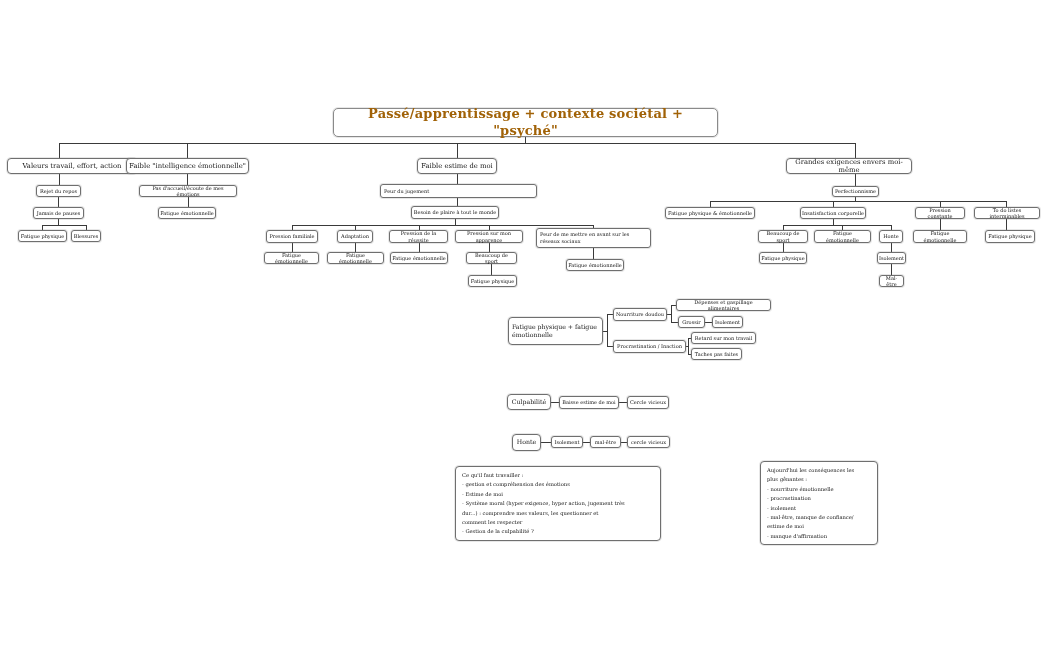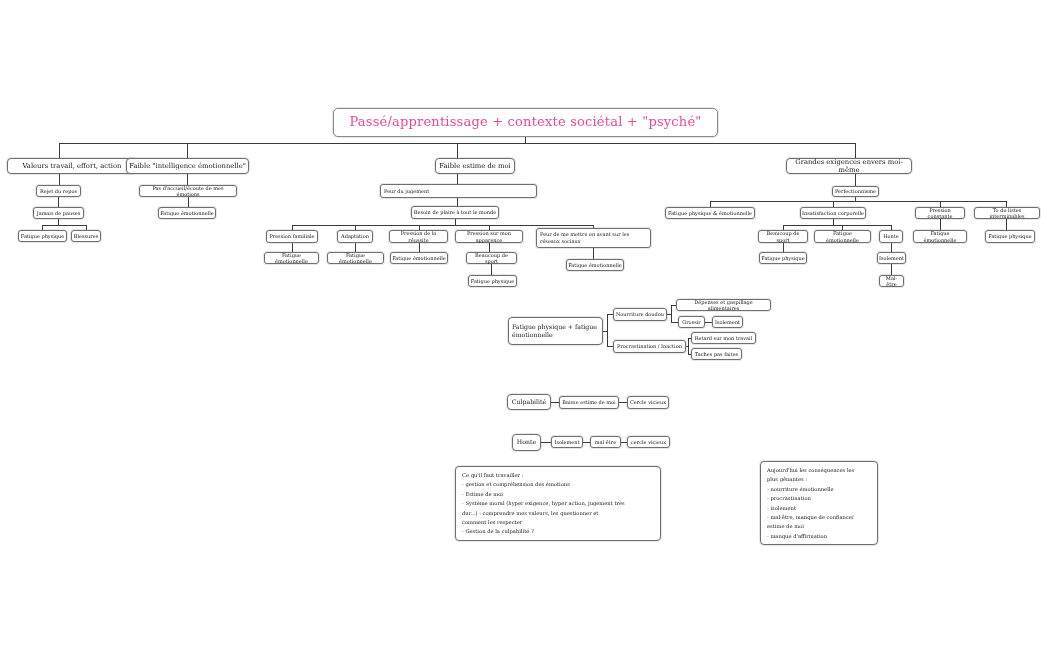--- a/index.html
+++ b/index.html
@@ -3,21 +3,21 @@
 <meta charset="utf-8">
 <style>
   html,body{margin:0;padding:0;background:#ffffff;}
   #canvas{position:relative;width:1050px;height:650px;background:#ffffff;overflow:hidden;
           font-family:"DejaVu Serif", serif;}
   #wires{position:absolute;left:0;top:0;}
   .node{position:absolute;background:#fff;border:1px solid #6f6f6f;border-radius:4px;
         box-sizing:border-box;display:flex;align-items:center;justify-content:center;
         text-align:center;color:#141414;box-shadow:0 0 0 1px rgba(120,120,120,.18);
         line-height:1.25;}
-  .title-box{font-size:13px;font-weight:normal;color:#ec4899;border-radius:5px;
+  .title-box{font-size:13px;font-weight:bold;color:#a16207;border-radius:5px;
              border-color:#8a8a8a;letter-spacing:.2px;}
   .b1{font-size:6.8px;}
   .b2{font-size:5px;border-radius:3px;padding:0 1px;}
   .bmid{font-size:6.2px;line-height:8.5px;}
   .leftal{justify-content:flex-start;text-align:left;padding:1px 3px;}
   .note{font-size:5.2px;line-height:9.4px;white-space:pre-line;display:block;
         padding:4px 6px;text-align:left;border-radius:4px;}
 </style>
 </head>
 <body>
@@ -48,21 +48,21 @@
   <div class="node b1" style="left:7px;top:158px;width:130px;height:16px">Valeurs travail, effort, action</div>
   <div class="node b2" style="left:36px;top:185px;width:45px;height:12px">Rejet du repos</div>
   <div class="node b2" style="left:33px;top:207px;width:51px;height:12px">Jamais de pauses</div>
   <div class="node b2" style="left:18px;top:230px;width:49px;height:12px">Fatigue physique</div>
   <div class="node b2" style="left:71px;top:230px;width:30px;height:12px">Blessures</div>
 
   <div class="node b1" style="left:126px;top:158px;width:123px;height:16px">Faible "intelligence émotionnelle"</div>
   <div class="node b2" style="left:139px;top:185px;width:98px;height:12px">Pas d'accueil/écoute de mes émotions</div>
   <div class="node b2" style="left:158px;top:207px;width:58px;height:12px">Fatigue émotionnelle</div>
 
-  <div class="node b1" style="left:435px;top:158px;width:80px;height:16px">Faible estime de moi</div>
+  <div class="node b1" style="left:417px;top:158px;width:80px;height:16px">Faible estime de moi</div>
   <div class="node b2 leftal" style="left:380px;top:184px;width:157px;height:14px">Peur du jugement</div>
   <div class="node b2" style="left:411px;top:206px;width:88px;height:13px">Besoin de plaire à tout le monde</div>
 
   <div class="node b2" style="left:266px;top:230px;width:52px;height:13px">Pression familiale</div>
   <div class="node b2" style="left:264px;top:252px;width:55px;height:12px">Fatigue émotionnelle</div>
 
   <div class="node b2" style="left:337px;top:230px;width:36px;height:13px">Adaptation</div>
   <div class="node b2" style="left:327px;top:252px;width:57px;height:12px">Fatigue émotionnelle</div>
 
   <div class="node b2" style="left:389px;top:230px;width:59px;height:13px">Pression de la réussite</div>

